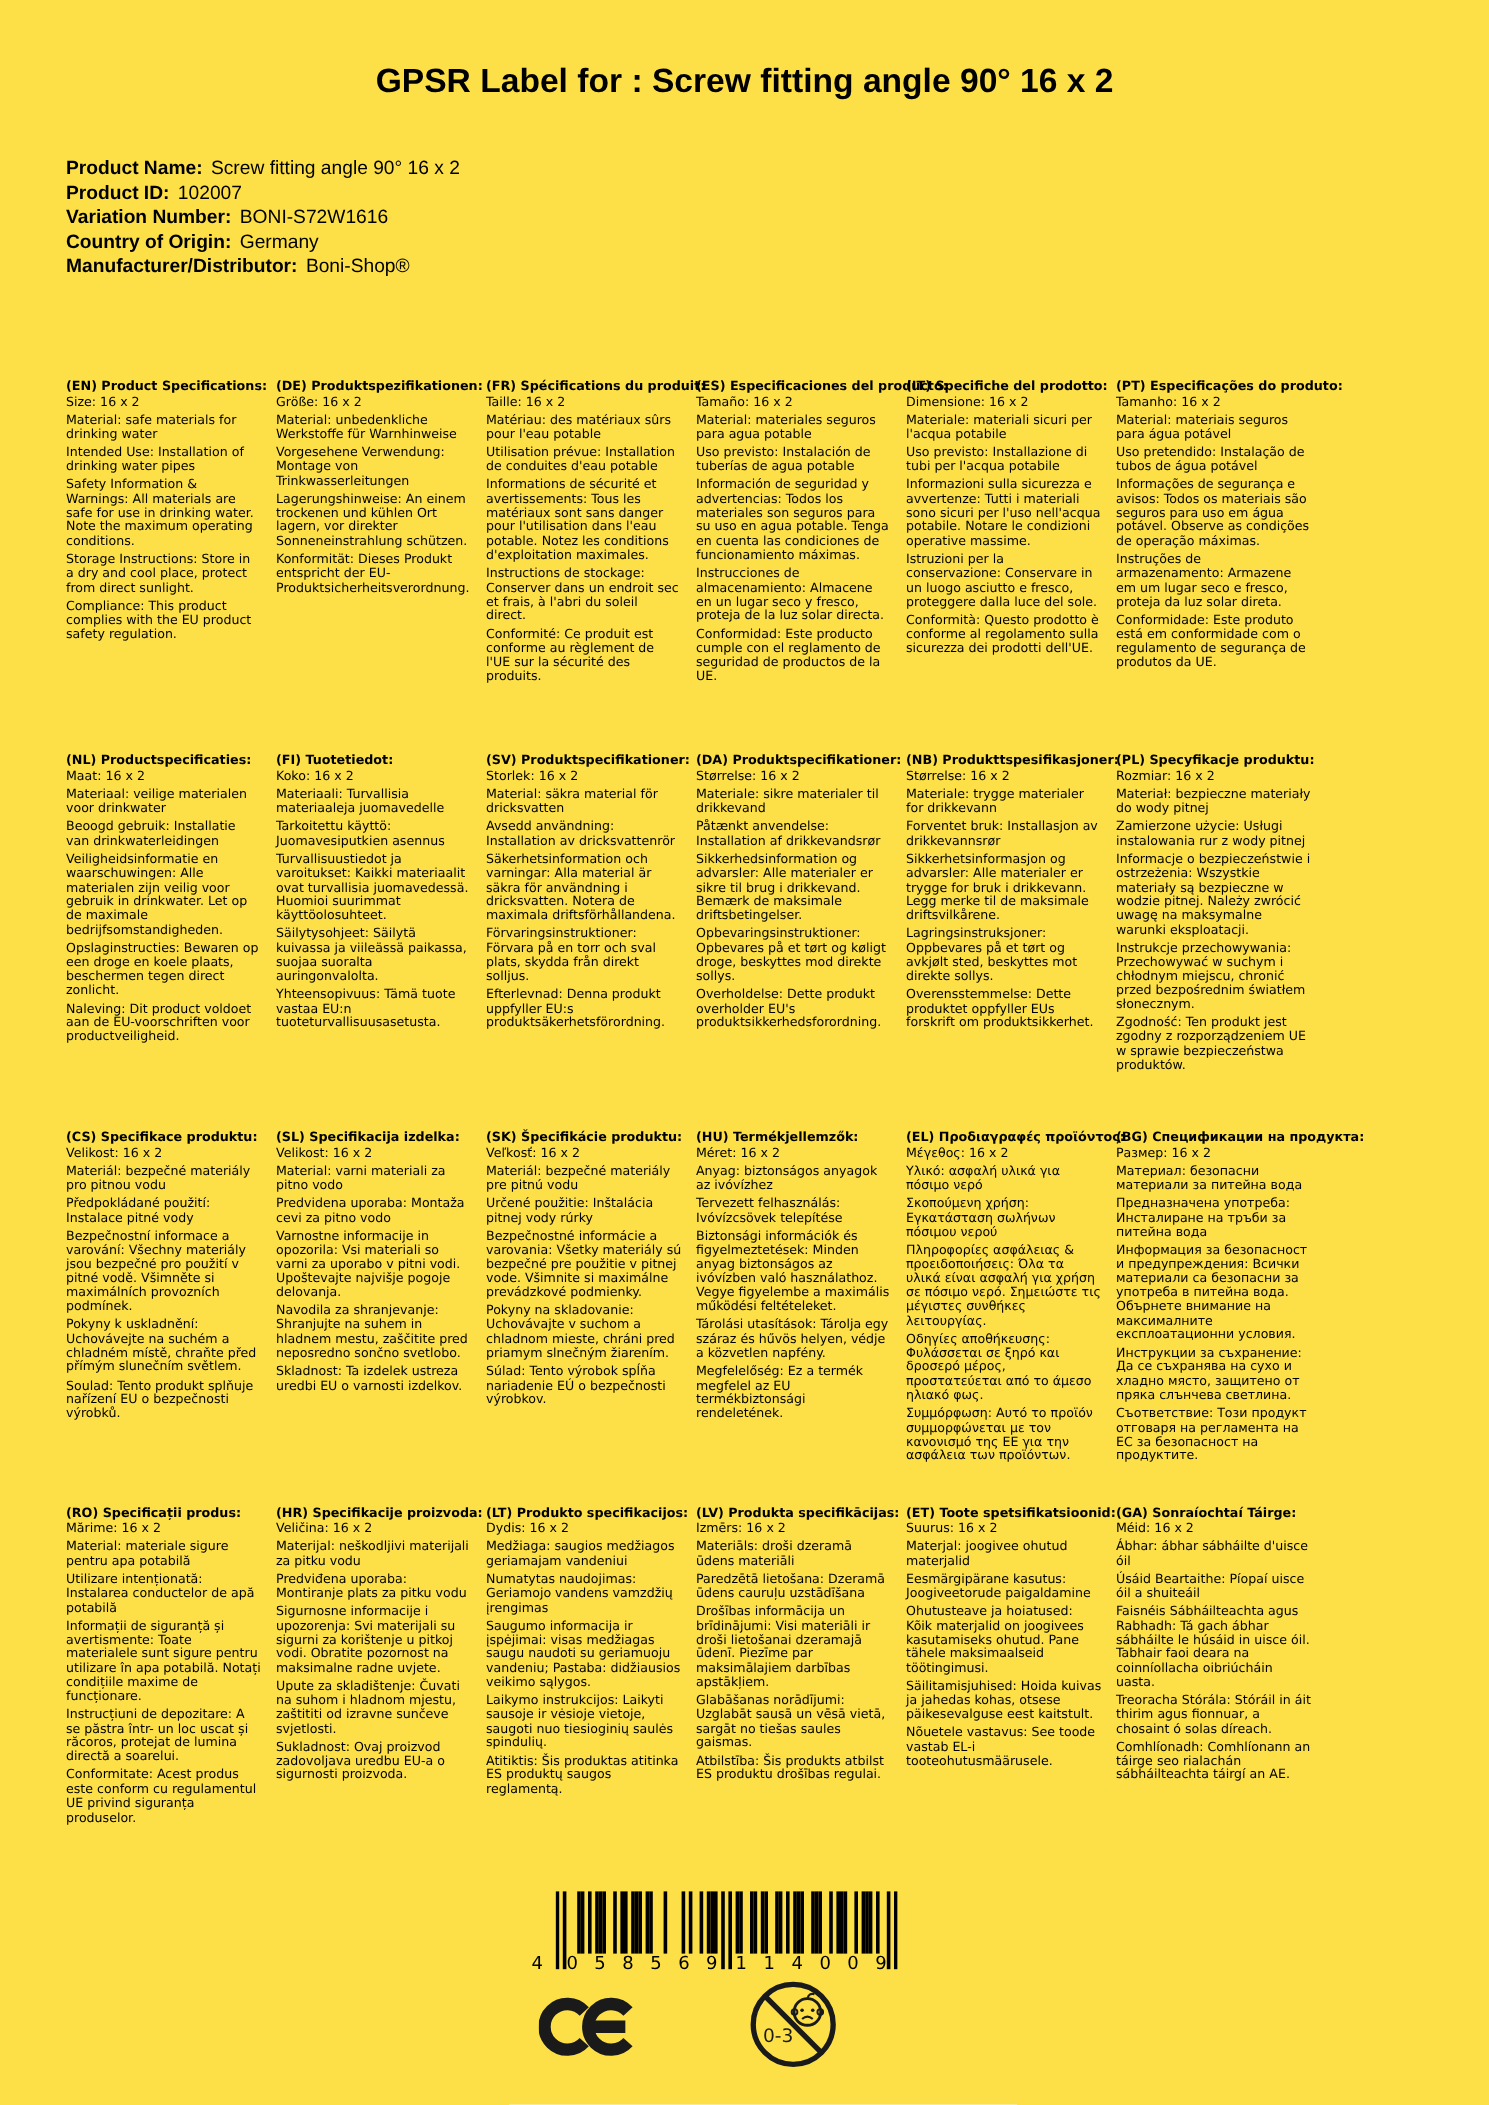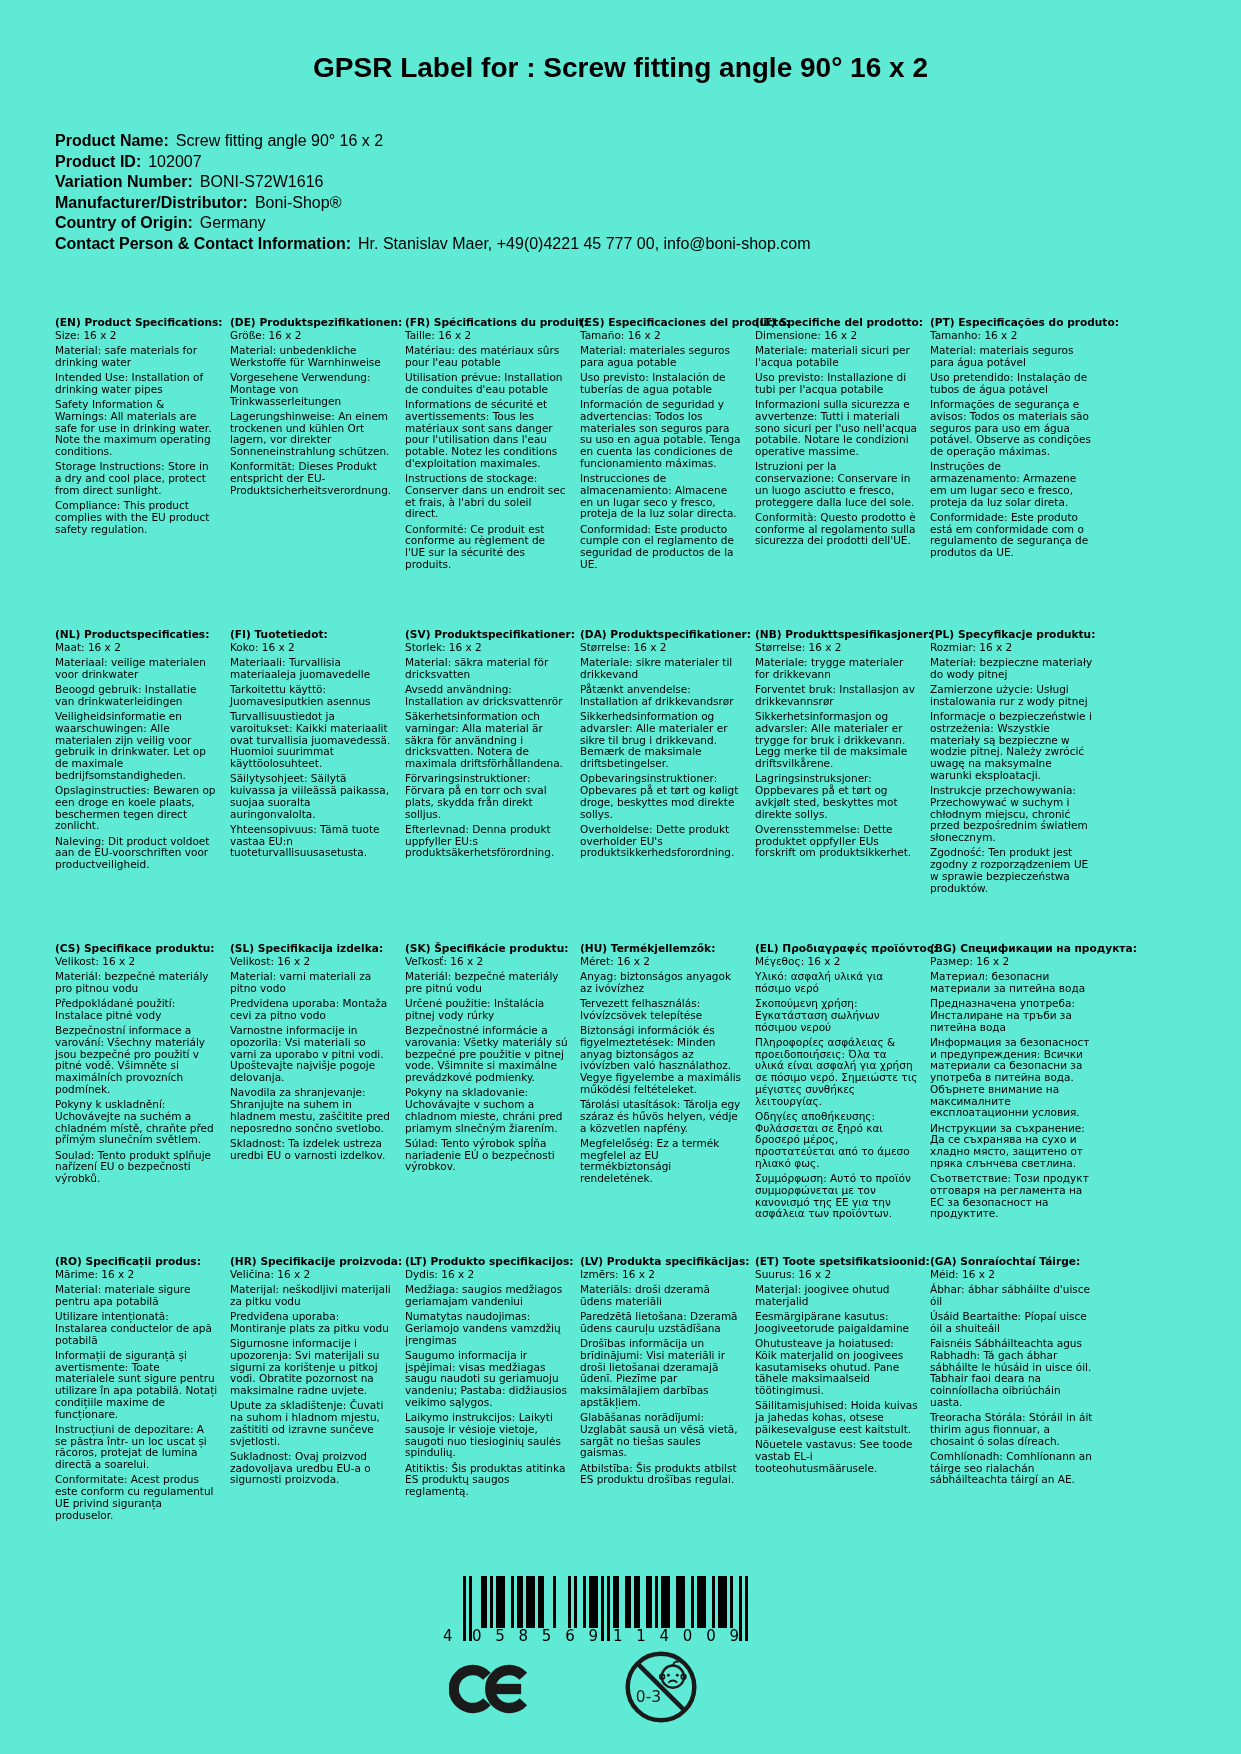--- a/index.html
+++ b/index.html
@@ -1,16 +1,16 @@
 <!DOCTYPE html>
 <html><head>
 <meta charset="utf-8">
 <style>
   html,body{margin:0;padding:0;background:#ffffff;}
-  .page{position:relative;width:1241px;height:1754px;background:#5eead4;color:#000;
+  .page{position:relative;width:1241px;height:1754px;background:#fde047;color:#000;
         font-family:"DejaVu Sans",sans-serif;overflow:hidden;}
   .title{position:absolute;top:52px;left:0;width:100%;text-align:center;
          font-family:"Liberation Sans",sans-serif;font-weight:bold;font-size:28px;}
   .product-info{position:absolute;top:131px;left:55px;
          font-family:Liberation Sans, sans-serif;font-size:16px;line-height:20.5px;}
   .pi-line{white-space:nowrap;}
   .pi-label{font-weight:bold;margin-right:7px;}
   .lang-grid{position:absolute;top:317px;left:55px;
          display:grid;grid-template-columns:repeat(6,163px);column-gap:12px;
          grid-template-rows:312px 314px 313px auto;}
@@ -31,23 +31,22 @@
 <body>
 
 <div class="page">
 
   <div class="title">GPSR Label for : Screw fitting angle 90° 16 x 2</div>
 
   <div class="product-info">
       <div class="pi-line"><span class="pi-label">Product Name:</span><span>Screw fitting angle 90° 16 x 2</span></div>
       <div class="pi-line"><span class="pi-label">Product ID:</span><span>102007</span></div>
       <div class="pi-line"><span class="pi-label">Variation Number:</span><span>BONI-S72W1616</span></div>
+      <div class="pi-line"><span class="pi-label">Country of Origin:</span><span>Germany</span></div>
       <div class="pi-line"><span class="pi-label">Manufacturer/Distributor:</span><span>Boni-Shop®</span></div>
-      <div class="pi-line"><span class="pi-label">Country of Origin:</span><span>Germany</span></div>
-      <div class="pi-line"><span class="pi-label">Contact Person &amp; Contact Information:</span><span>Hr. Stanislav Maer, +49(0)4221 45 777 00, info@boni-shop.com</span></div>
     </div>
 
   <div class="lang-grid">
       <div class="lang-block">
         <h3>(EN) Product Specifications:</h3>
         <p>Size: 16 x 2</p>
         <p>Material: safe materials for drinking water</p>
         <p>Intended Use: Installation of drinking water pipes</p>
         <p>Safety Information &amp; Warnings: All materials are safe for use in drinking water. Note the maximum operating conditions.</p>
         <p>Storage Instructions: Store in a dry and cool place, protect from direct sunlight.</p>

